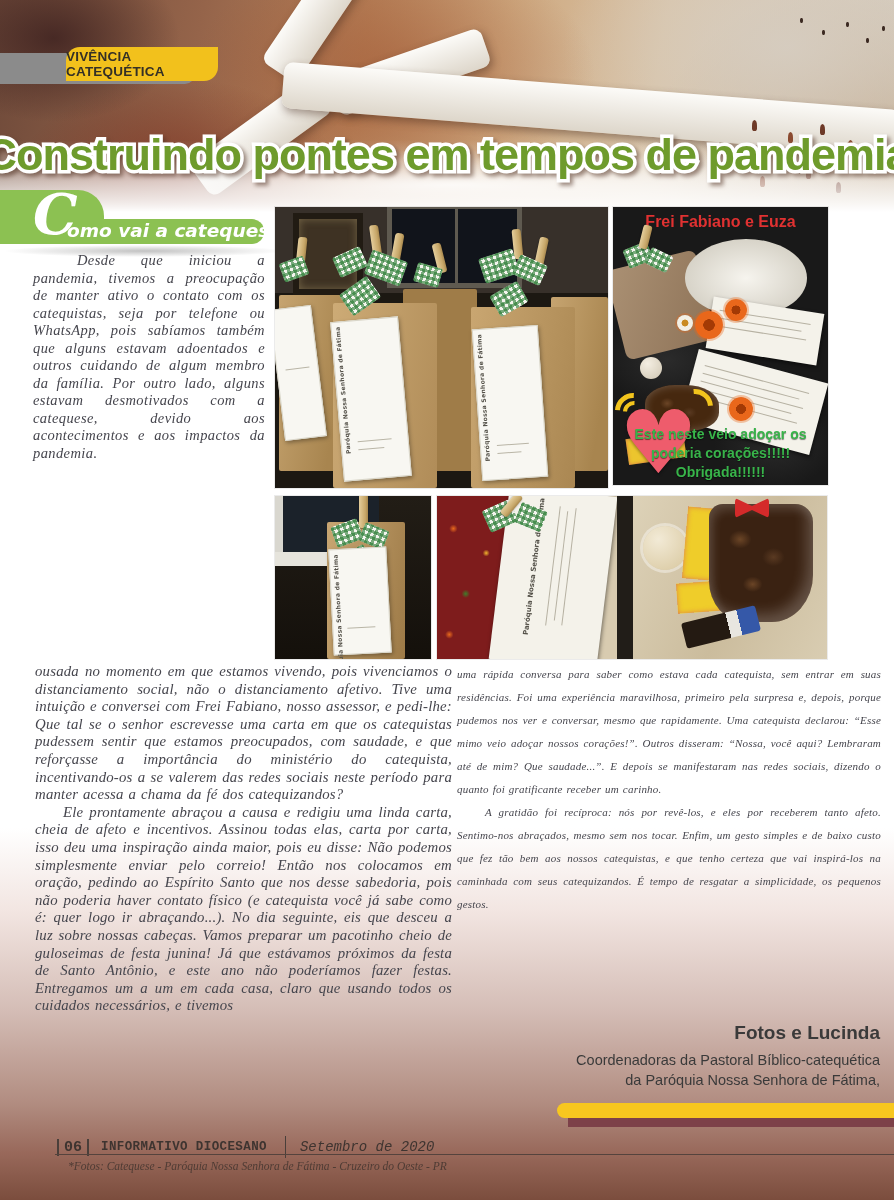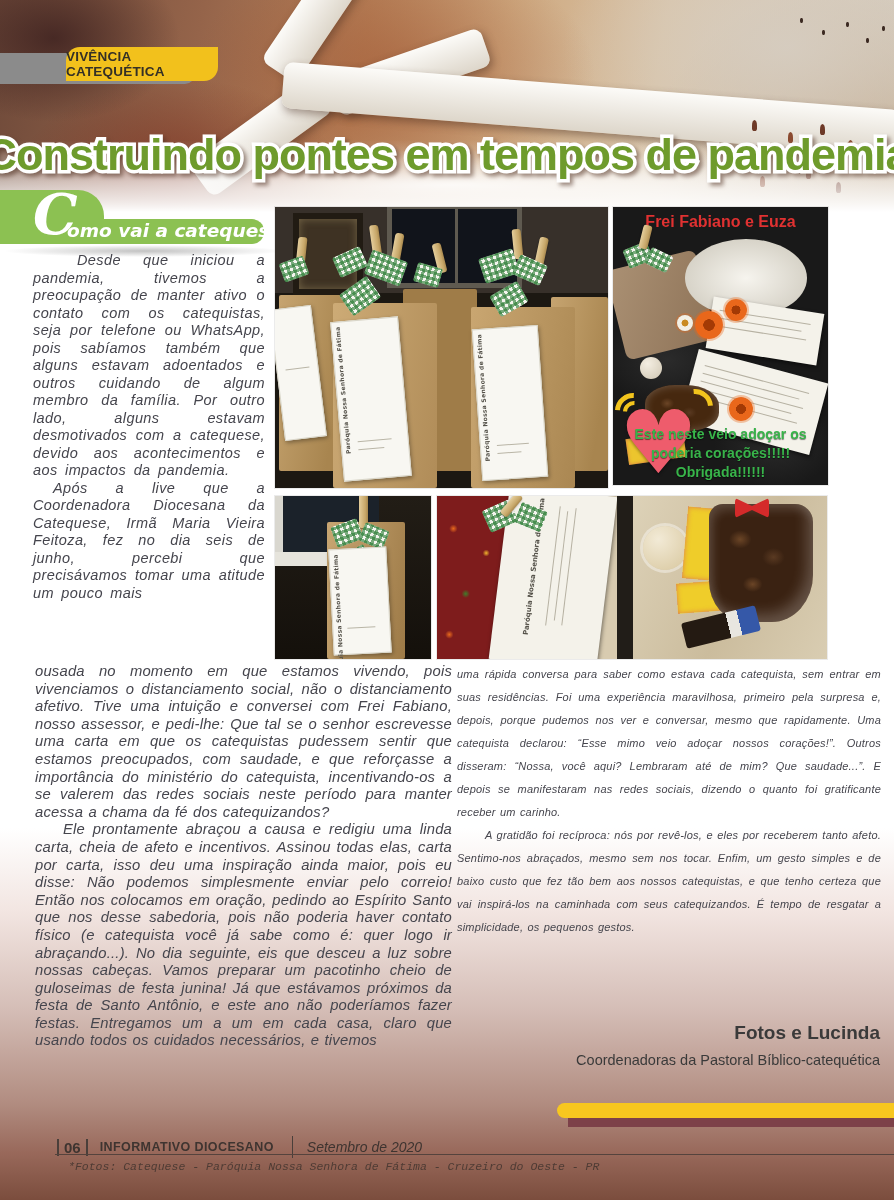--- a/index.html
+++ b/index.html
@@ -120,45 +120,45 @@
       radial-gradient(16px 13px at 62% 45%,#5a3a22,transparent 70%),
       radial-gradient(14px 11px at 42% 68%,#6b4526,transparent 70%),#3a2212;
     box-shadow:inset -6px -8px 14px rgba(255,255,255,.22), inset 4px 6px 10px rgba(255,255,255,.15)}
   .p4bow{position:absolute;left:298px;top:2px;width:34px;height:20px;background:#d42a2a;border-radius:4px;
     clip-path:polygon(0 0,50% 40%,100% 0,100% 100%,50% 60%,0 100%)}
   .p4choc{position:absolute;left:246px;top:118px;width:76px;height:26px;transform:rotate(-14deg);
     background:linear-gradient(90deg,#241a12 60%,#e8e6e0 60% 75%,#3558a8 75%);border-radius:3px}
 
   
   .col{position:absolute;text-align:justify;font-style:italic;color:#45454d;
-    font-family:Liberation Sans, sans-serif}
+    font-family:Liberation Serif, serif}
   .col p{margin:0}
   .narrow{left:33px;top:252px;width:232px;font-size:14.5px;line-height:17.5px;letter-spacing:.4px;word-spacing:3px}
   .colL{left:35px;top:663px;width:417px;font-size:14.8px;line-height:17.6px;letter-spacing:.2px;word-spacing:1px}
   .colR{left:457px;top:663px;width:424px;font-size:11px;line-height:23px;letter-spacing:.2px;word-spacing:1px}
   .ind1{text-indent:44px}.ind2{text-indent:20px}.ind3{text-indent:28px}
 
   
   .sig{position:absolute;left:450px;top:1022px;width:430px;text-align:right;color:#3a3a3a;
     font-family:"Liberation Sans",sans-serif}
   .sig .name{font-weight:bold;font-size:19px;margin-bottom:6px}
   .sig .line{font-size:14.5px;line-height:20px}
 
   
   .bar-yellow{position:absolute;left:557px;top:1103px;width:337px;height:15px;background:#f7c71f;border-radius:8px 0 0 8px}
   .bar-maroon{position:absolute;left:568px;top:1118px;width:326px;height:9px;background:#7d4149}
   .footer-row{position:absolute;left:57px;top:1136px;display:flex;align-items:center;color:#3e3430;
-    font-family:Liberation Sans, sans-serif}
+    font-family:Liberation Mono, monospace}
   .pageno{font-weight:bold;font-size:15px;padding:0 5px;border-left:2px solid #4a3f3a;border-right:2px solid #4a3f3a}
   .pub{font-weight:bold;font-size:12.5px;letter-spacing:.4px;margin-left:12px}
   .fdiv{width:1px;height:22px;background:#4a3f3a;margin:0 14px 0 18px}
   .fdate{font-style:italic;font-size:14px}
   .frule{position:absolute;left:55px;right:0;top:1154px;height:1px;background:#55433d}
   .fcredit{position:absolute;left:68px;top:1160px;font-style:italic;font-size:11.5px;color:#4e3b34;
-    font-family:Liberation Mono, monospace}
+    font-family:Liberation Serif, serif}
 </style>
 </head>
 <body>
 
 <div class="page">
 
   <div class="banner">
     <div class="xp" style="left:252px;top:2px;width:118px;height:42px;transform:rotate(-56deg)"></div>
     <div class="xp" style="left:186px;top:116px;width:150px;height:42px;transform:rotate(-36deg)"></div>
     <div class="xp" style="left:330px;top:52px;width:160px;height:40px;transform:rotate(-19deg)"></div>
@@ -298,34 +298,34 @@
     <div class="p4candy"></div>
     <div class="p4yellow" style="left:248px;top:12px;width:40px;height:72px;transform:rotate(5deg)"></div>
     <div class="p4yellow" style="left:240px;top:86px;width:48px;height:30px;transform:rotate(-4deg)"></div>
     <div class="p4bag"></div>
     <div class="p4bow"></div>
     <div class="p4choc"></div>
   </div>
 
   <div class="col narrow">
     <p class="ind1">Desde que iniciou a pandemia, tivemos a preocupação de manter ativo o contato com os catequistas, seja por telefone ou WhatsApp, pois sabíamos também que alguns estavam adoentados e outros cuidando de algum membro da família. Por outro lado, alguns estavam desmotivados com a catequese, devido aos acontecimentos e aos impactos da pandemia.</p>
-    <p class="ind2">Após a live que a Coordenadora Diocesana da Catequese, Irmã Maria Vieira Feitoza, fez no dia seis de junho, percebi que precisávamos tomar uma atitude um pouco mais</p>
   </div>
   <div class="col colL">
     <p>ousada no momento em que estamos vivendo, pois vivenciamos o distanciamento social, não o distanciamento afetivo. Tive uma intuição e conversei com Frei Fabiano, nosso assessor, e pedi-lhe: Que tal se o senhor escrevesse uma carta em que os catequistas pudessem sentir que estamos preocupados, com saudade, e que reforçasse a importância do ministério do catequista, incentivando-os a se valerem das redes sociais neste período para manter acessa a chama da fé dos catequizandos?</p>
     <p class="ind3">Ele prontamente abraçou a causa e redigiu uma linda carta, cheia de afeto e incentivos. Assinou todas elas, carta por carta, isso deu uma inspiração ainda maior, pois eu disse: Não podemos simplesmente enviar pelo correio! Então nos colocamos em oração, pedindo ao Espírito Santo que nos desse sabedoria, pois não poderia haver contato físico (e catequista você já sabe como é: quer logo ir abraçando...). No dia seguinte, eis que desceu a luz sobre nossas cabeças. Vamos preparar um pacotinho cheio de guloseimas de festa junina! Já que estávamos próximos da festa de Santo Antônio, e este ano não poderíamos fazer festas. Entregamos um a um em cada casa, claro que usando todos os cuidados necessários, e tivemos</p>
   </div>
   <div class="col colR">
     <p>uma rápida conversa para saber como estava cada catequista, sem entrar em suas residências. Foi uma experiência maravilhosa, primeiro pela surpresa e, depois, porque pudemos nos ver e conversar, mesmo que rapidamente. Uma catequista declarou: “Esse mimo veio adoçar nossos corações!”. Outros disseram: “Nossa, você aqui? Lembraram até de mim? Que saudade...”. E depois se manifestaram nas redes sociais, dizendo o quanto foi gratificante receber um carinho.</p>
     <p class="ind3">A gratidão foi recíproca: nós por revê-los, e eles por receberem tanto afeto. Sentimo-nos abraçados, mesmo sem nos tocar. Enfim, um gesto simples e de baixo custo que fez tão bem aos nossos catequistas, e que tenho certeza que vai inspirá-los na caminhada com seus catequizandos. É tempo de resgatar a simplicidade, os pequenos gestos.</p>
   </div>
 
   <div class="sig">
     <div class="name">Fotos e Lucinda</div>
     <div class="line">Coordenadoras da Pastoral Bíblico-catequética</div>
+    <div class="line">da Paróquia Nossa Senhora de Fátima,</div>
   </div>
 
   <div class="bar-yellow"></div>
   <div class="bar-maroon"></div>
 
   <div class="footer-row">
     <span class="pageno">06</span>
     <span class="pub">INFORMATIVO DIOCESANO</span>
     <span class="fdiv"></span>
     <span class="fdate">Setembro de 2020</span>

